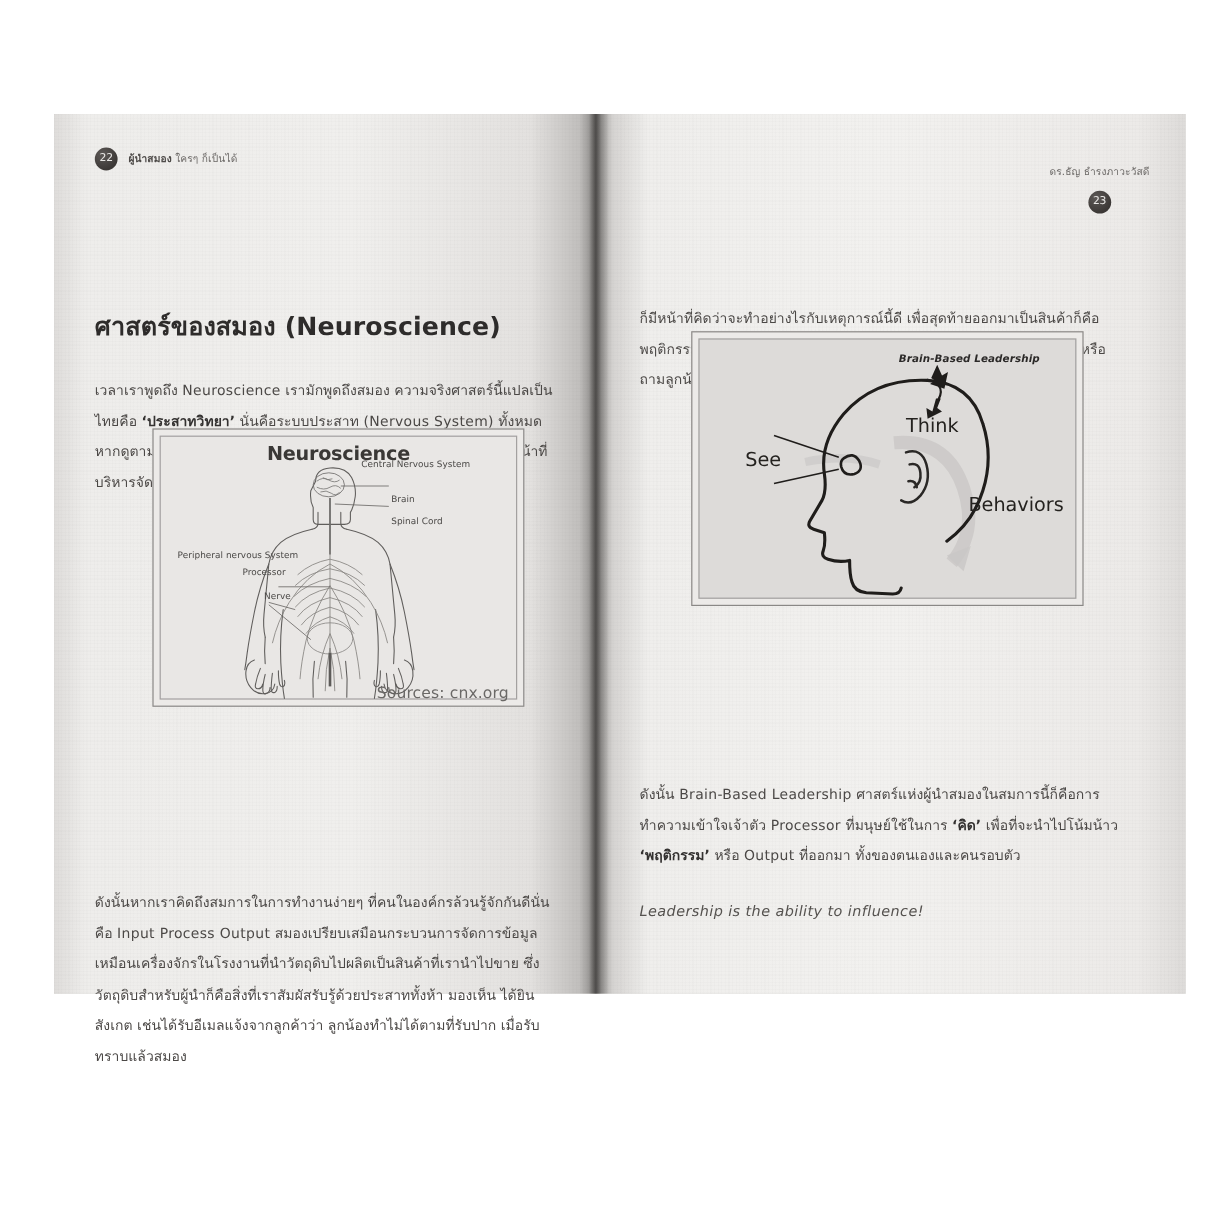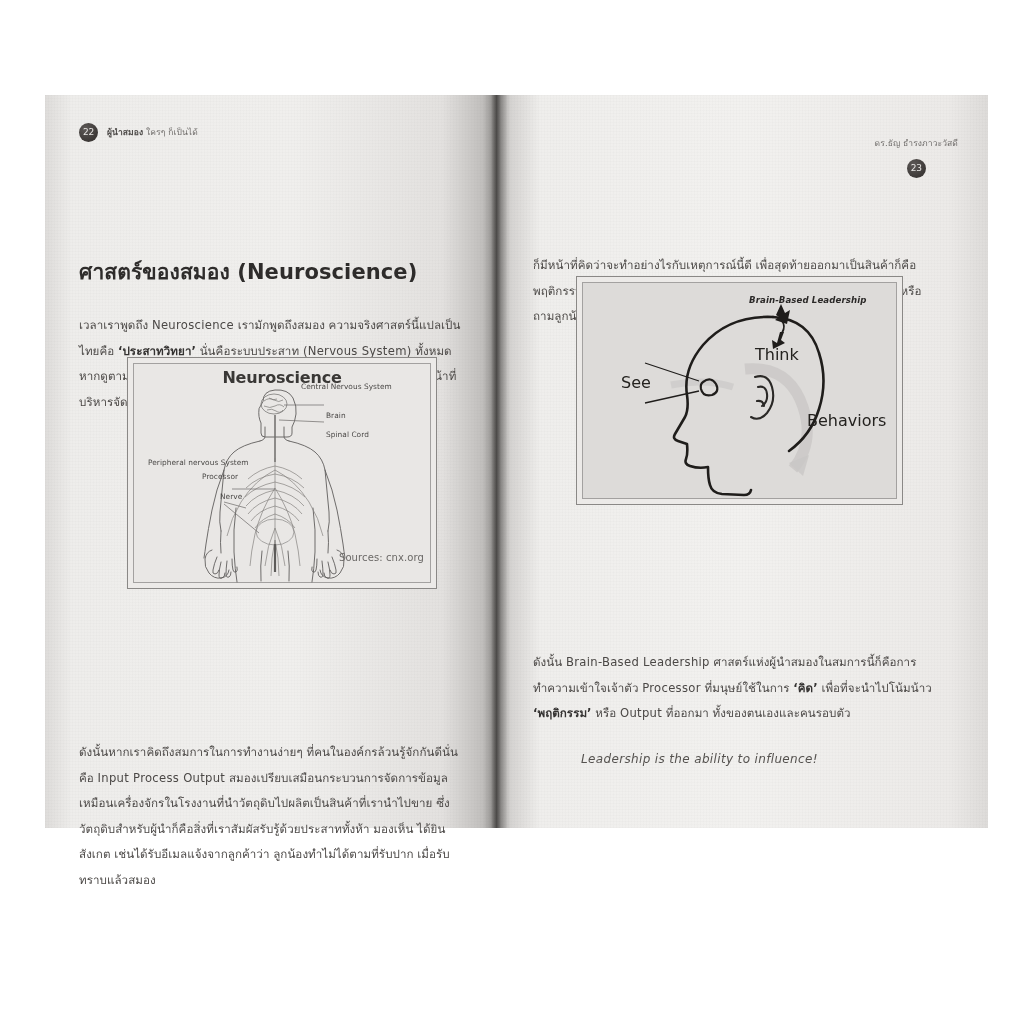--- a/index.html
+++ b/index.html
@@ -135,21 +135,20 @@
   .p-right-3 { left: 37px; top: 707px;  width: 412px; }
 
   .tagline {
     position: absolute;
     left: 37px;
     top: 657px;
     font-size: 12px;
     font-style: italic;
     color: #55524f;
     letter-spacing: 0.35px;
-    margin-left: 48px;
   }
 
   
   .ghost {
     position: absolute;
     font-size: 13px;
     color: rgba(130,128,126,0.20);
     letter-spacing: 0.5px;
     transform: scaleX(-1);
     pointer-events: none;
@@ -198,22 +197,22 @@
   .fig-label {
     position: absolute;
     font-size: 7.4px;
     color: #4a4846;
     white-space: nowrap;
     letter-spacing: 0.05px;
   }
   .fig-source {
     position: absolute;
     right: 12px;
-    bottom: 25px;
-    font-size: 10px;
+    bottom: 2px;
+    font-size: 13px;
     color: #6a6866;
     letter-spacing: 0.1px;
   }
 
   .bbl-title {
     position: absolute;
     font-size: 8.6px;
     font-weight: 700;
     font-style: italic;
     color: #2b2928;

